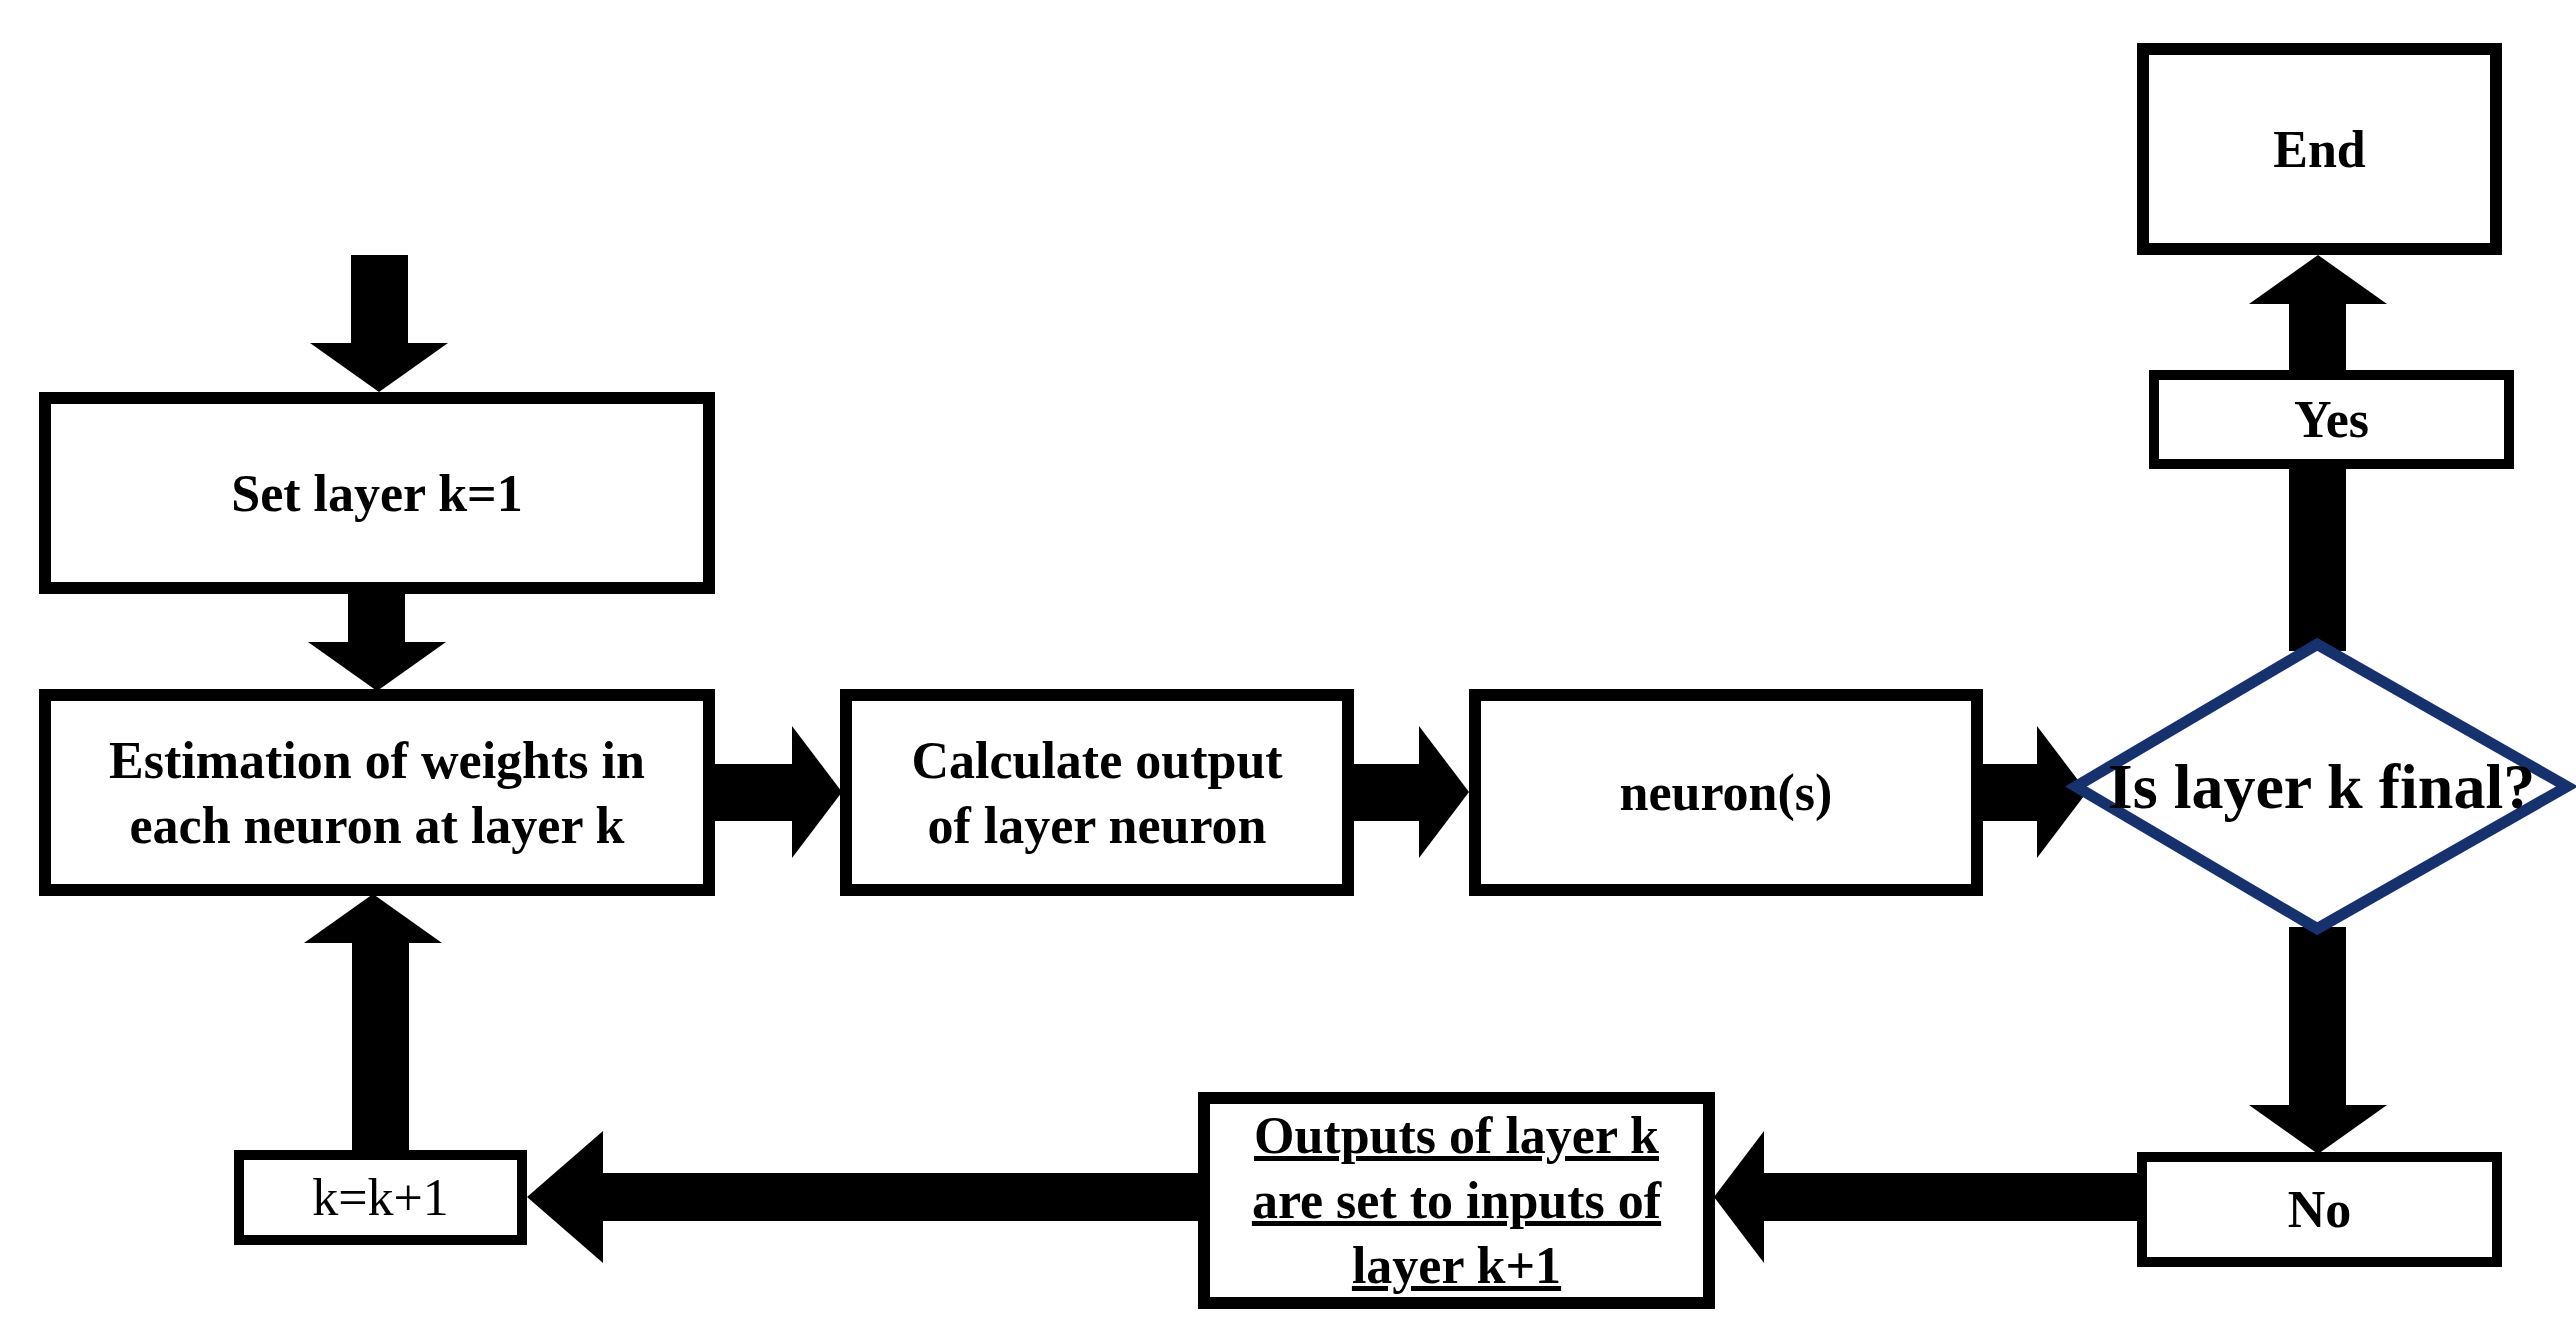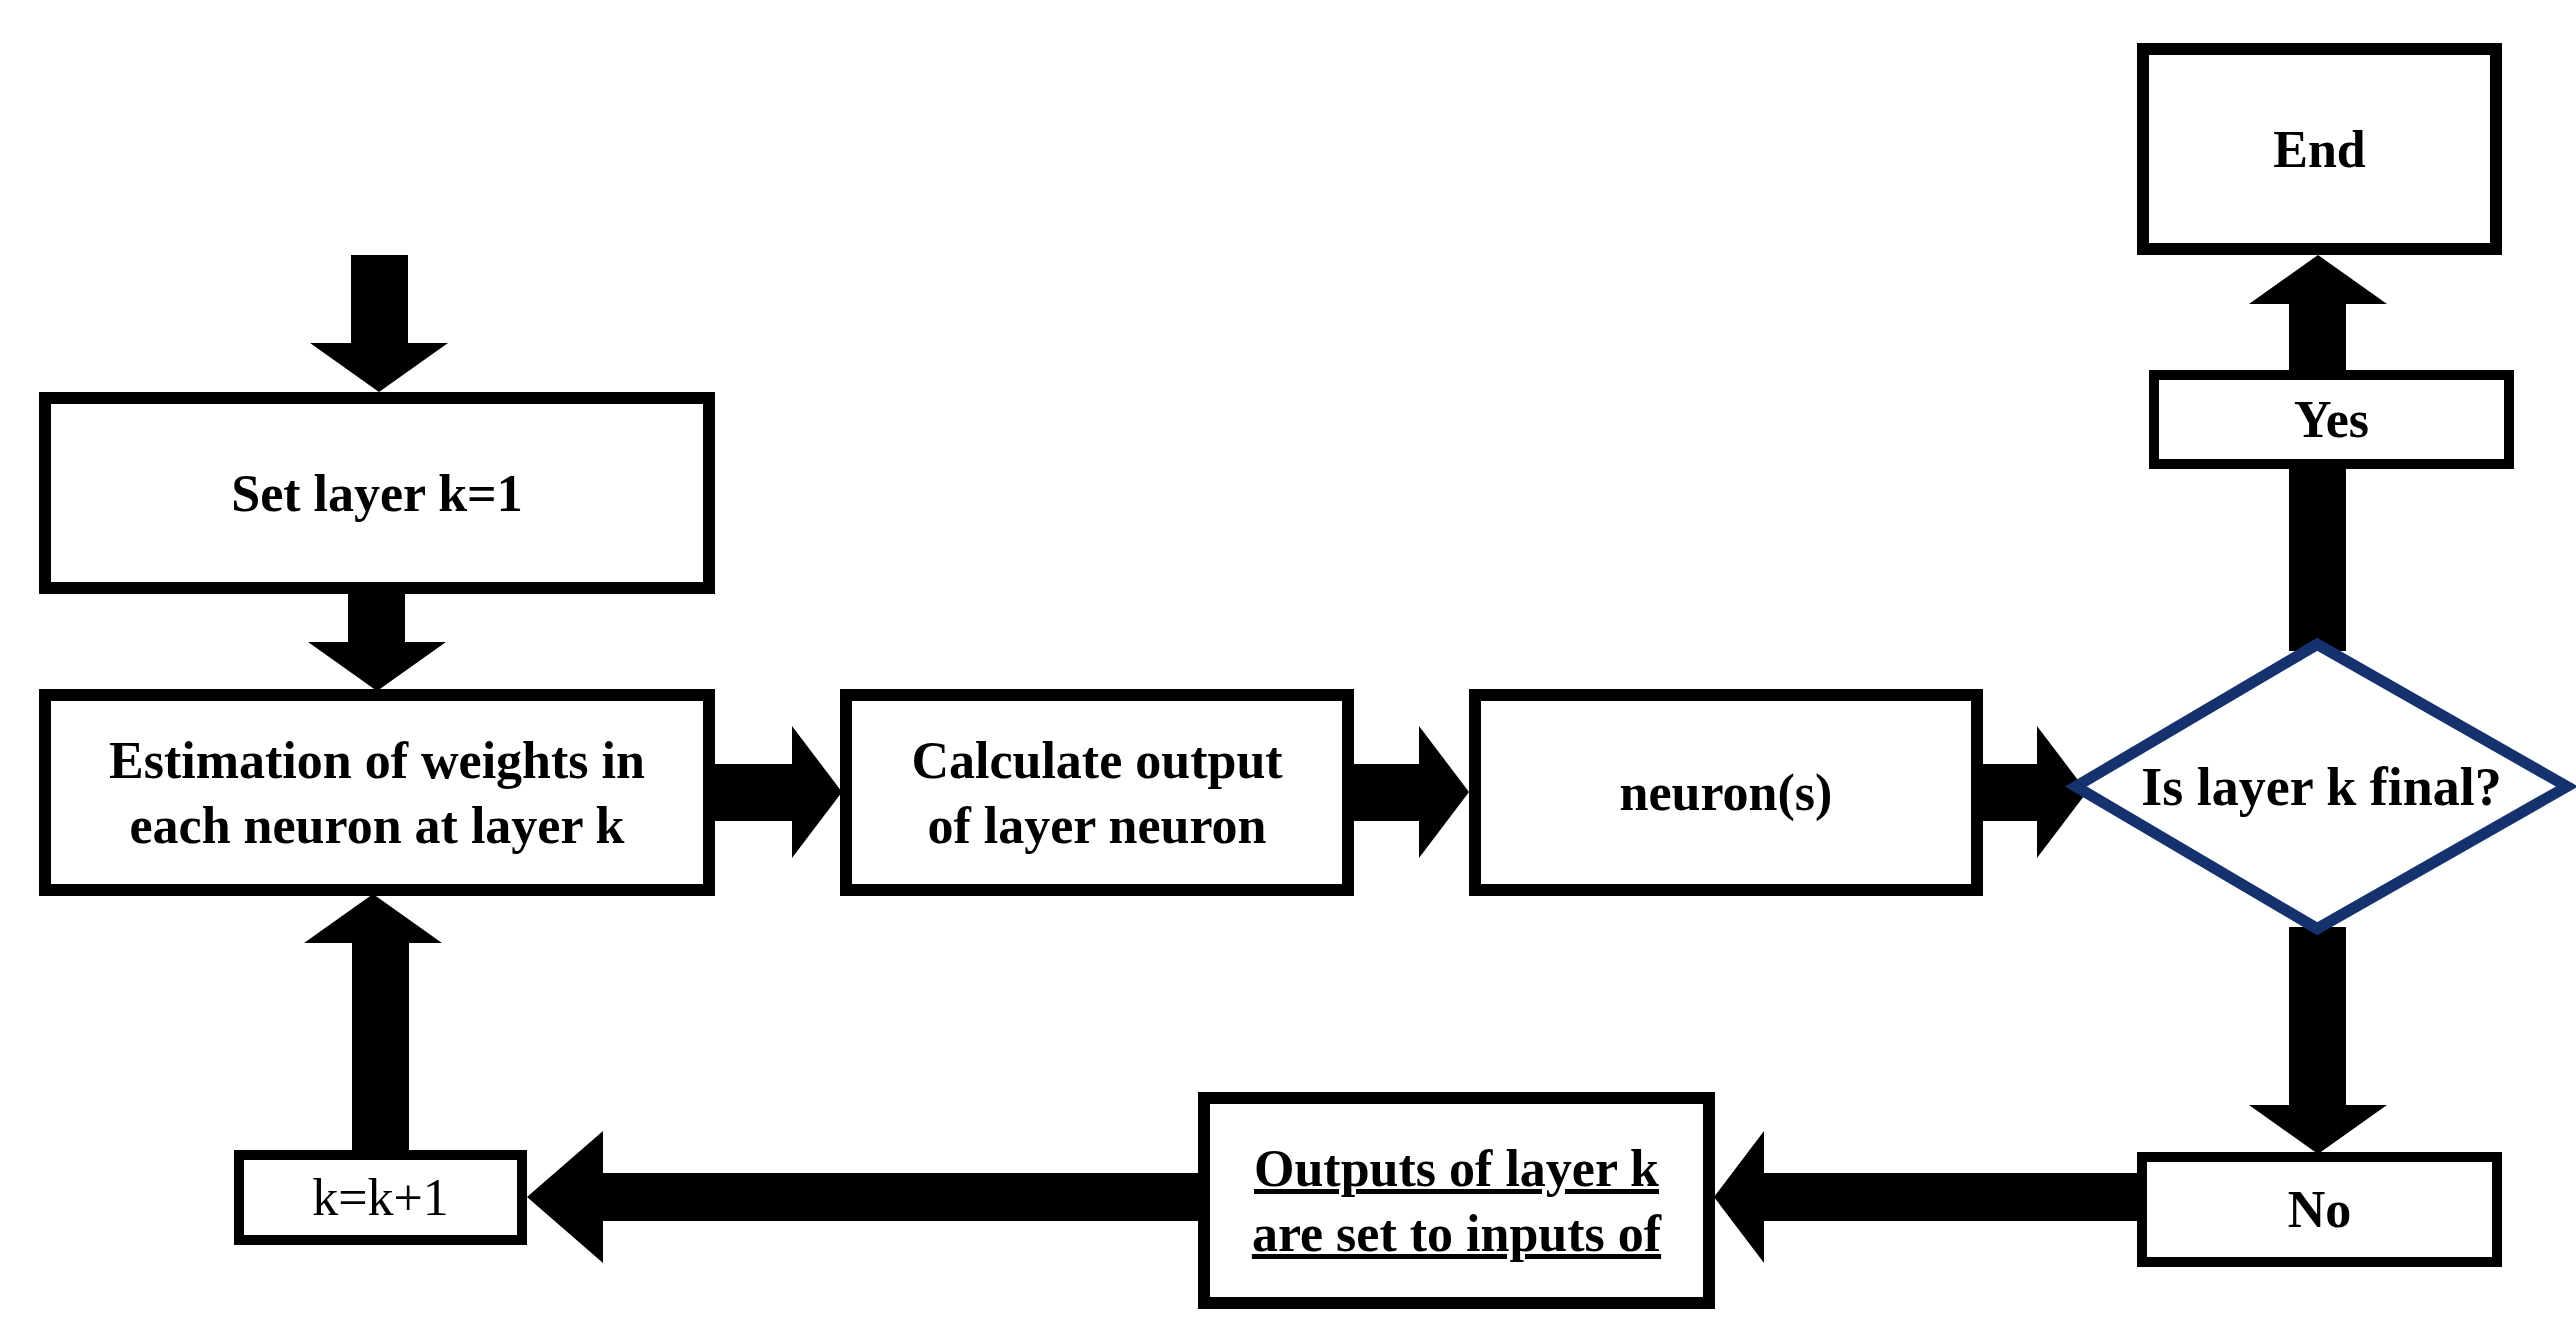--- a/index.html
+++ b/index.html
@@ -68,21 +68,21 @@
     z-index:2;
   }
   .diamond-label{
     position:absolute;
     left:2089px;top:751px;
     width:465px;height:71px;
     display:flex;align-items:center;justify-content:center;
     text-align:center;
     color:var(--text,#000000);
     font-weight:700;
-    font-size:54px;
+    font-size:64px;
     z-index:3;
   }
 </style>
 </head>
 <body>
 
 <div class="stage">
 
   <div class="shaft" style="left:351px;top:255px;width:57px;height:90px;"></div>
   <div class="head head-down" style="left:310px;top:343px;"></div>
@@ -150,20 +150,21 @@
   </div>
 
   <div class="node" style="left:2137px;top:1152px;width:365px;height:115px;border-width:10.3px;">
     <span>No</span>
   </div>
 
   <div class="node" style="left:1198px;top:1092px;width:517px;height:217px;text-decoration:underline;">
     <div class="lines">
       <span>Outputs of layer k</span>
       <span>are set to inputs of</span>
+      <span>layer k+1</span>
     </div>
   </div>
 
   <div class="node regular" style="left:234px;top:1150px;width:293px;height:95px;border-width:10.3px;">
     <span>k=k+1</span>
   </div>
 
   <svg class="diamond-svg" width="517" height="307" viewBox="0 0 600 356">
     <polygon points="15,178 295,13 585,178 295,343" style="fill:var(--node-fill,#ffffff);stroke:var(--decision-border,#16326e);stroke-width:13;stroke-linejoin:miter;"></polygon>
   </svg>

